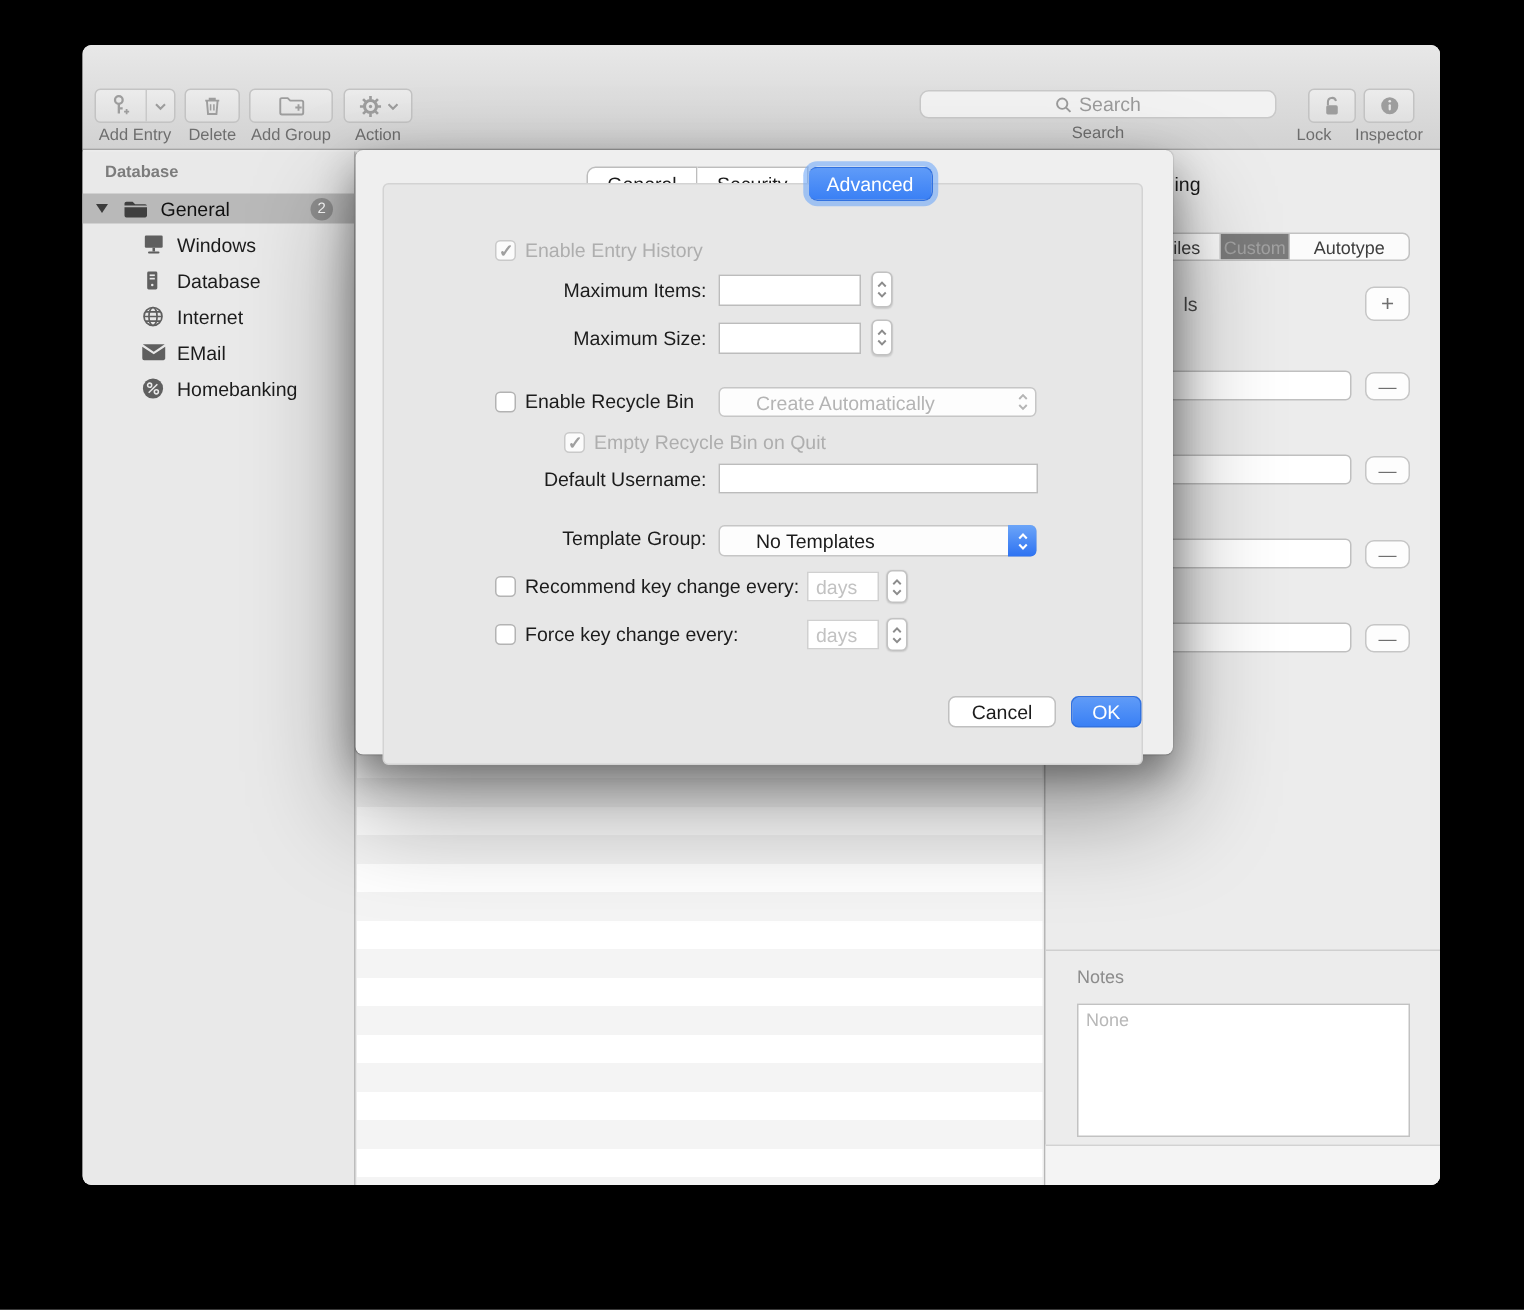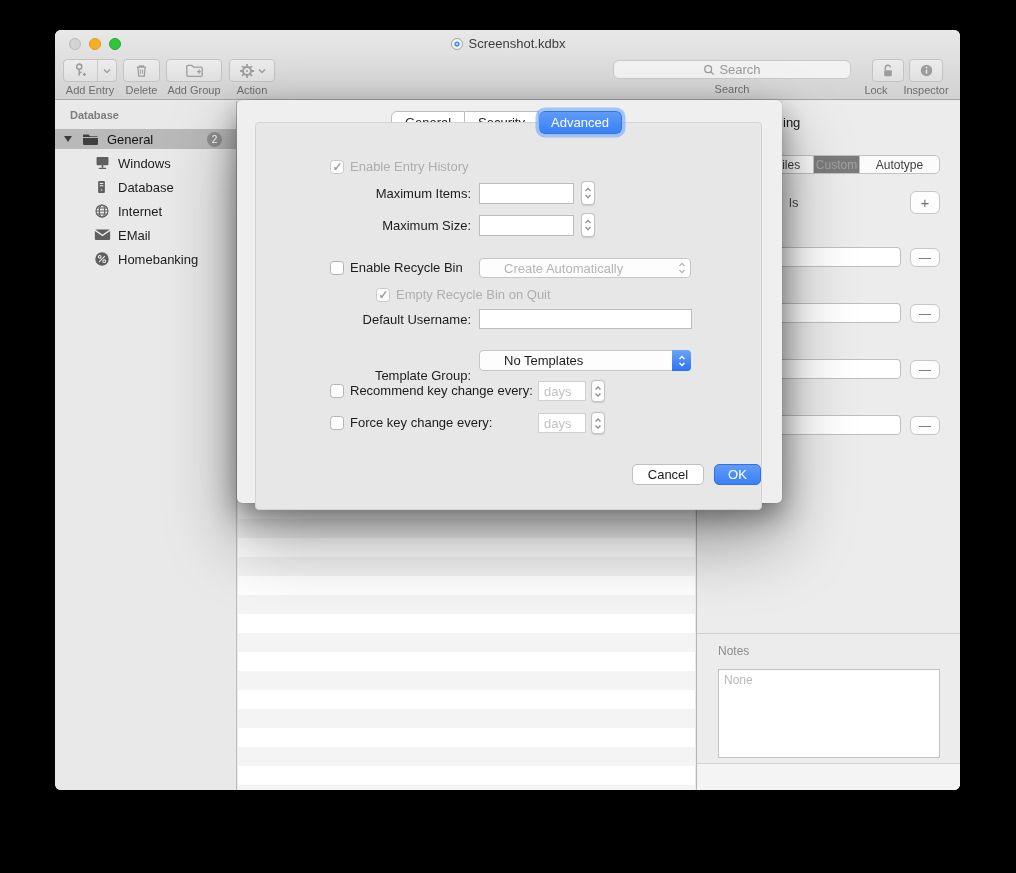--- a/index.html
+++ b/index.html
@@ -85,37 +85,20 @@
   .dlg-btn { position:absolute; top:364px; height:21px; border-radius:5px; font-size:13px; display:flex; align-items:center; justify-content:center; }
   .dlg-btn.cancel { left:395px; width:72px; background:#fff; border:1px solid #c0c0c0; color:#1c1c1c; }
   .dlg-btn.ok { left:477px; width:47px; background:linear-gradient(#5f9bf8,#3a80f5); border:1px solid #3272e0; color:#fff; }
 </style>
 </head>
 <body>
 
 <div class="window">
 
   <div class="chrome">
-    <div class="titlebar">
-      <div class="traffic">
-        <span class="light close"></span>
-        <span class="light min"></span>
-        <span class="light zoom"></span>
-      </div>
-      <div class="title">
-        <span class="icon">
-          <svg width="14" height="14" viewBox="0 0 16 16">
-              <circle cx="8" cy="8" r="6.3" fill="#f3f3f3" stroke="#9a9a9a"></circle>
-              <circle cx="8" cy="8" r="3" fill="#4a90e2"></circle>
-              <circle cx="8" cy="8" r="1.1" fill="#dce9f8"></circle>
-            </svg>
-        </span>
-        <span>Screenshot.kdbx</span>
-      </div>
-    </div>
 
     <div class="toolbar">
       <div class="tb-item" style="left:8px;width:54px;">
         <div class="tb-btn" style="width:54px;">
           <span class="icon" style="width:34px;display:flex;justify-content:center;">
             <svg width="17" height="17" viewBox="0 0 20 20" fill="none" stroke="currentColor">
                 <circle cx="8.5" cy="5.5" r="3" stroke-width="1.8"></circle>
                 <path d="M8.5 8.5V16M8.5 12h3" stroke-width="1.8"></path>
                 <path d="M12.6 14.6h4M14.6 12.6v4" stroke-width="1.4"></path>
               </svg>
@@ -360,21 +343,21 @@
       </div>
 
       <div class="cbrow" style="left:120px;top:164px;">
         <span class="checkbox checked dis"></span>
         <span class="dim">Empty Recycle Bin on Quit</span>
       </div>
 
       <div class="flabel" style="top:189px;">Default Username:</div>
       <input class="tfield" style="left: 223px; top: 186px; width: 213px; height: 20px;" value="">
 
-      <div class="flabel" style="top:245px;">Template Group:</div>
+      <div class="flabel" style="top:228px;">Template Group:</div>
       <div class="popup" style="left:223px;top:227px;width:212px;height:21px;color:#1c1c1c;">
         <span class="ptext">No Templates</span>
         <span class="bluecap icon">
           <svg width="8" height="14" viewBox="0 0 8 14">
               <path d="M1.5 5l2.5-2.6L6.5 5M1.5 9l2.5 2.6L6.5 9" stroke="#fff" fill="none" stroke-width="1.4"></path>
             </svg>
         </span>
       </div>
 
       <div class="cbrow" style="left:74px;top:260px;">

